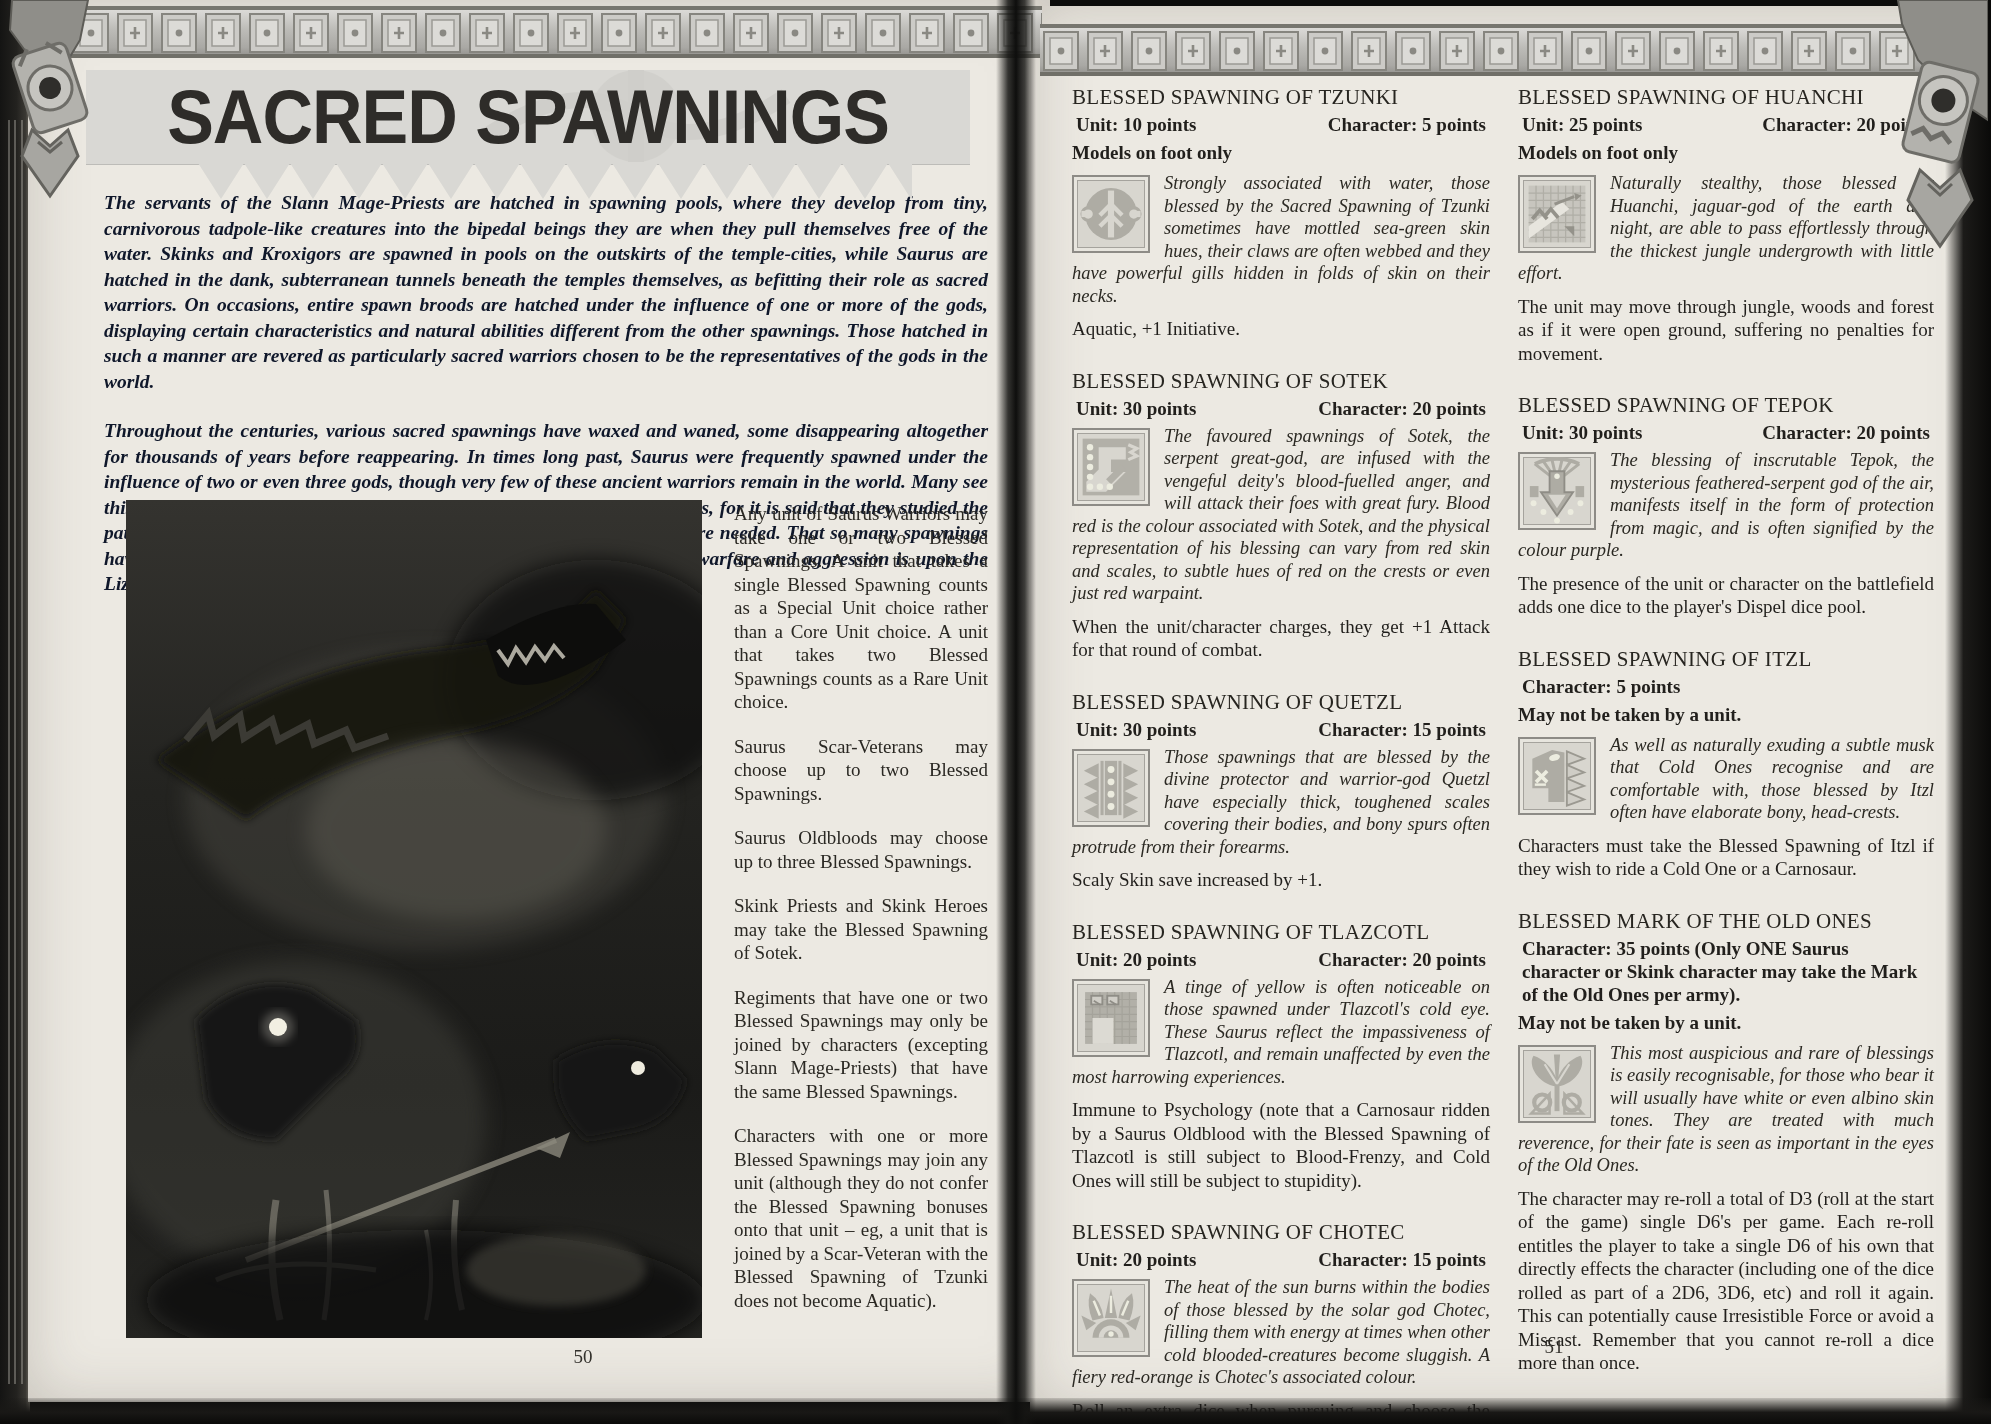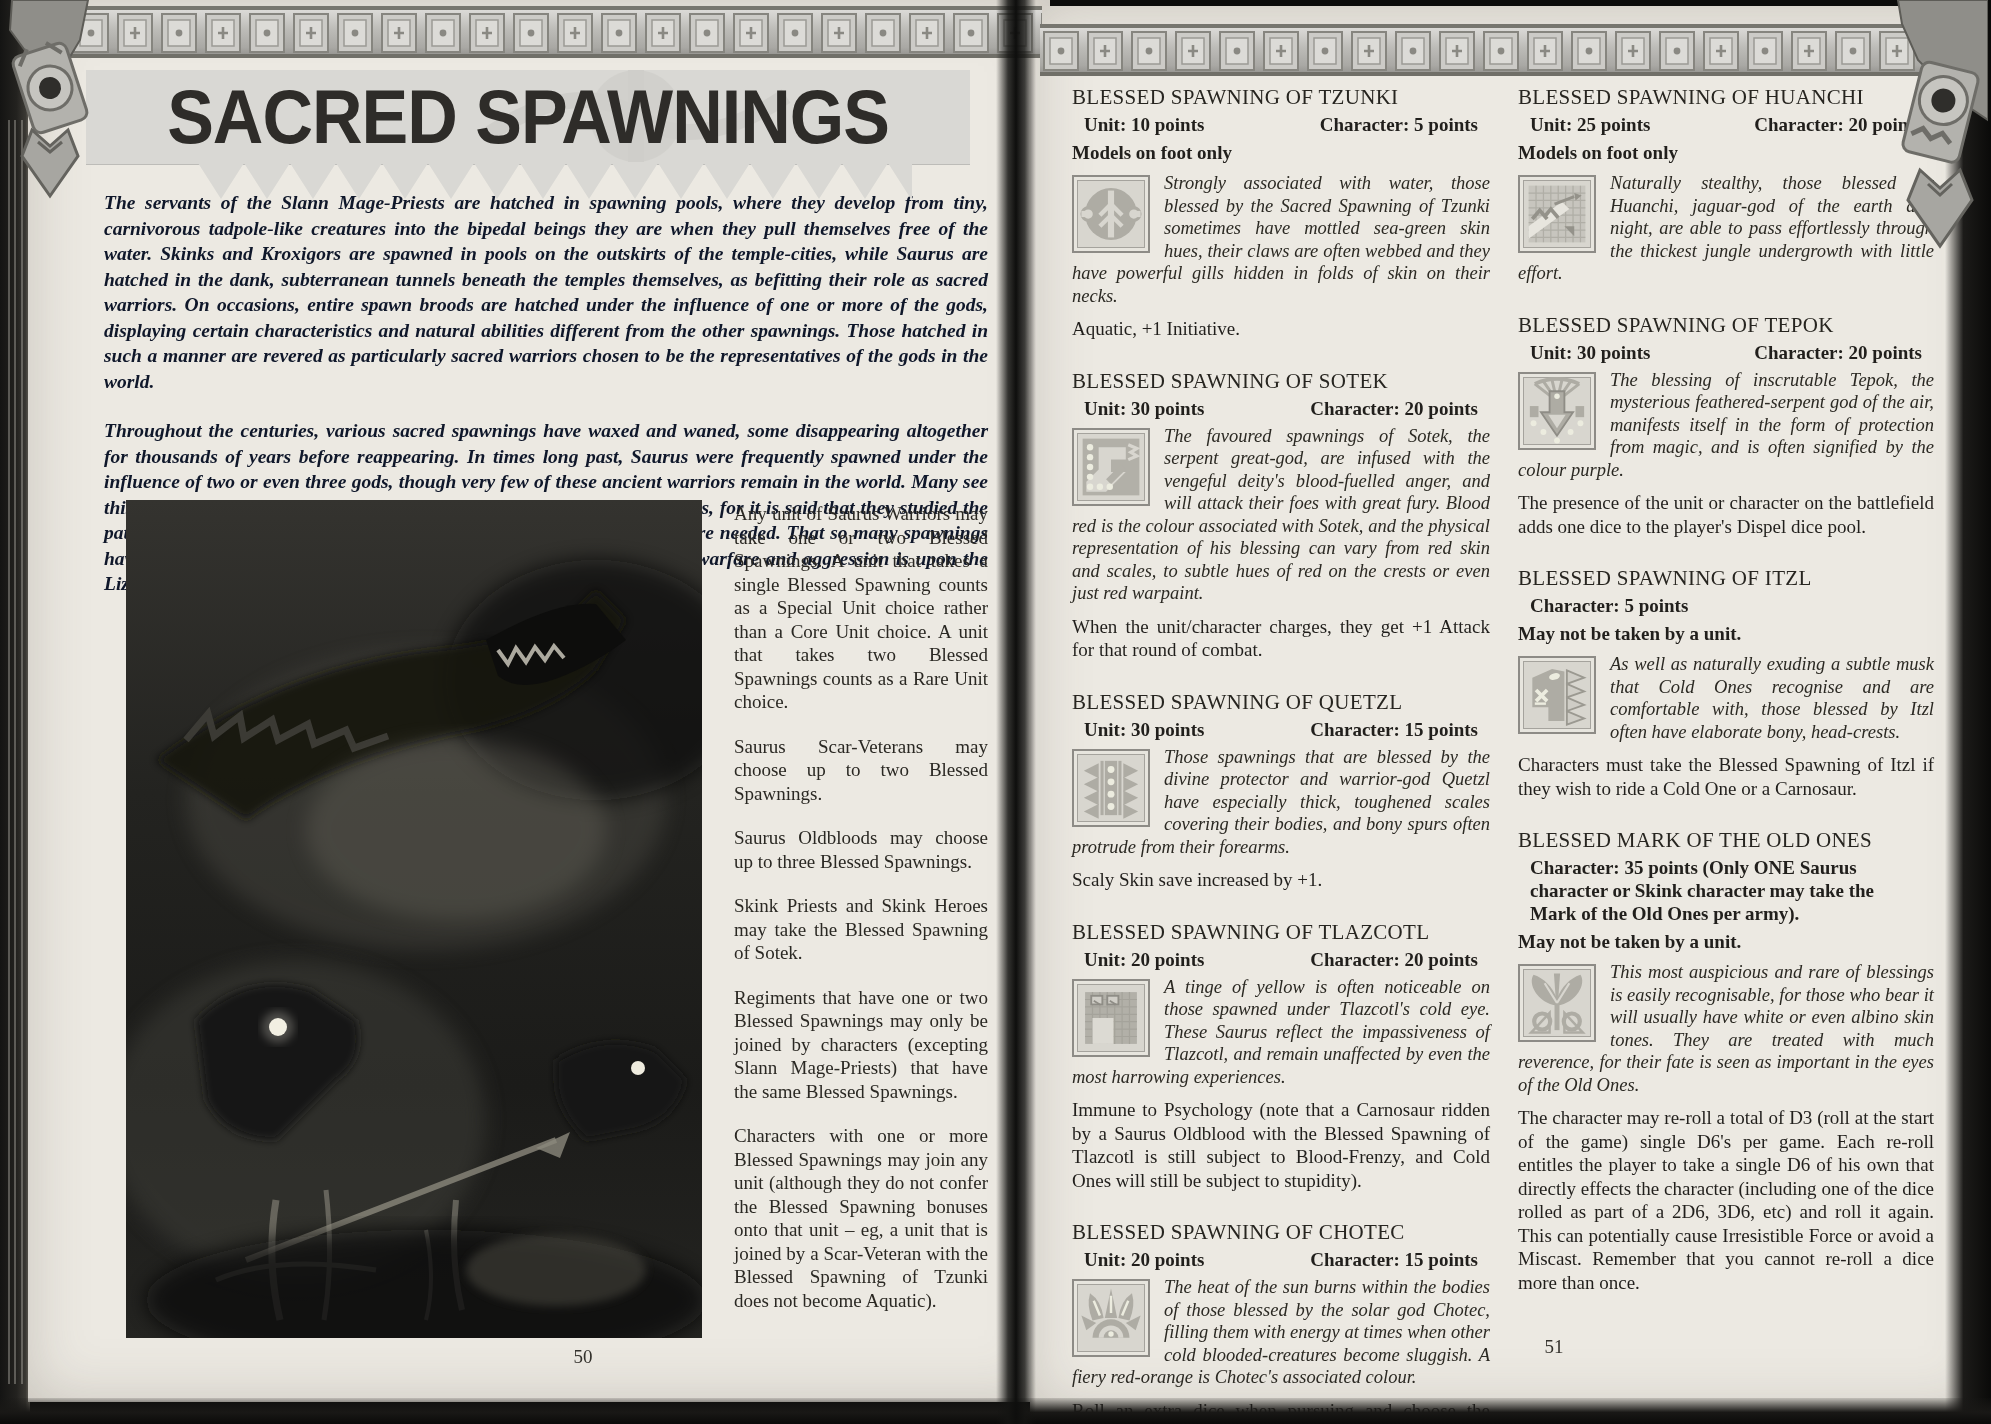--- a/index.html
+++ b/index.html
@@ -47,21 +47,21 @@
   
   .page-num{position:absolute;width:100%;text-align:center;font-size:19px;color:#33312c;}
   
   .col{position:absolute;top:78px;}
   .col-1{left:42px;width:418px;}
   .col-2{left:488px;width:416px;}
   section{margin:0 0 27px;clear:both;}
   .section-heading{margin:0 0 3px;font-size:21px;line-height:26px;font-weight:400;
                    letter-spacing:.3px;color:#272520;}
   .points-row{display:flex;justify-content:space-between;align-items:center;
-              font-weight:700;font-size:19px;line-height:23px;margin:0 12px 5px;}
+              font-weight:700;font-size:19px;line-height:23px;margin:0 4px 5px;}
   .points-left{flex:1 1 auto;}
   .points-right{white-space:nowrap;margin-left:10px;}
   .restriction{font-weight:700;font-size:19px;line-height:23px;margin:2px 0 8px;}
   .flavor{font-style:italic;font-size:18.5px;line-height:22.5px;text-align:justify;
           margin:0 0 10px;color:#2b2923;}
   .rule{clear:both;font-size:19px;line-height:23.5px;text-align:justify;margin:0 0 10px;}
   .rule:last-child{margin-bottom:0;}
   .icon-box{float:left;width:74px;height:74px;margin:3px 14px 4px 0;background:#d8d6cf;
             border:2px solid #8d8b86;box-shadow:inset 0 0 0 3px #e7e5de, inset 0 0 0 4px #a5a39d;}
   .icon-box svg{display:block;width:100%;height:100%;}
@@ -361,20 +361,21 @@
             <path d="M7 13 h46 M7 19 h46 M7 25 h46 M7 31 h46 M7 37 h46 M7 43 h46 M7 49 h46"></path>
             <path d="M13 7 v46 M19 7 v46 M25 7 v46 M31 7 v46 M37 7 v46 M43 7 v46 M49 7 v46"></path>
           </g>
           <polygon points="7,40 34,20 40,26 7,50" fill="#e7e5de"></polygon>
           <path d="M10 34 l6 -7 6 7 M20 32 l5 -6 6 7" stroke="#94928a" stroke-width="3" fill="none"></path>
           <path d="M28 22 l16 -6" stroke="#94928a" stroke-width="2.4"></path>
           <polygon points="44,13 50,15 45,19" fill="#94928a"></polygon>
           <path d="M36 40 l8 8 v-8 z" fill="#94928a"></path>
         </svg>
             </span><span data-bind="right_page.columns.1.sections.0.flavor">Naturally stealthy, those blessed by Huanchi, jaguar-god of the earth and night, are able to pass effortlessly through the thickest jungle undergrowth with little effort.</span></p>
+        <p class="rule" data-bind="right_page.columns.1.sections.0.rule">The unit may move through jungle, woods and forest as if it were open ground, suffering no penalties for movement.</p>
       </section>
 
       <section>
         <h2 class="section-heading" data-bind="right_page.columns.1.sections.1.heading">BLESSED SPAWNING OF TEPOK</h2>
         <div class="points-row">
           <span class="points-left" data-bind="right_page.columns.1.sections.1.points_left">Unit: 30 points</span>
           <span class="points-right" data-bind="right_page.columns.1.sections.1.points_right">Character: 20 points</span>
         </div>
 
         <p class="flavor"><span class="icon-box">

